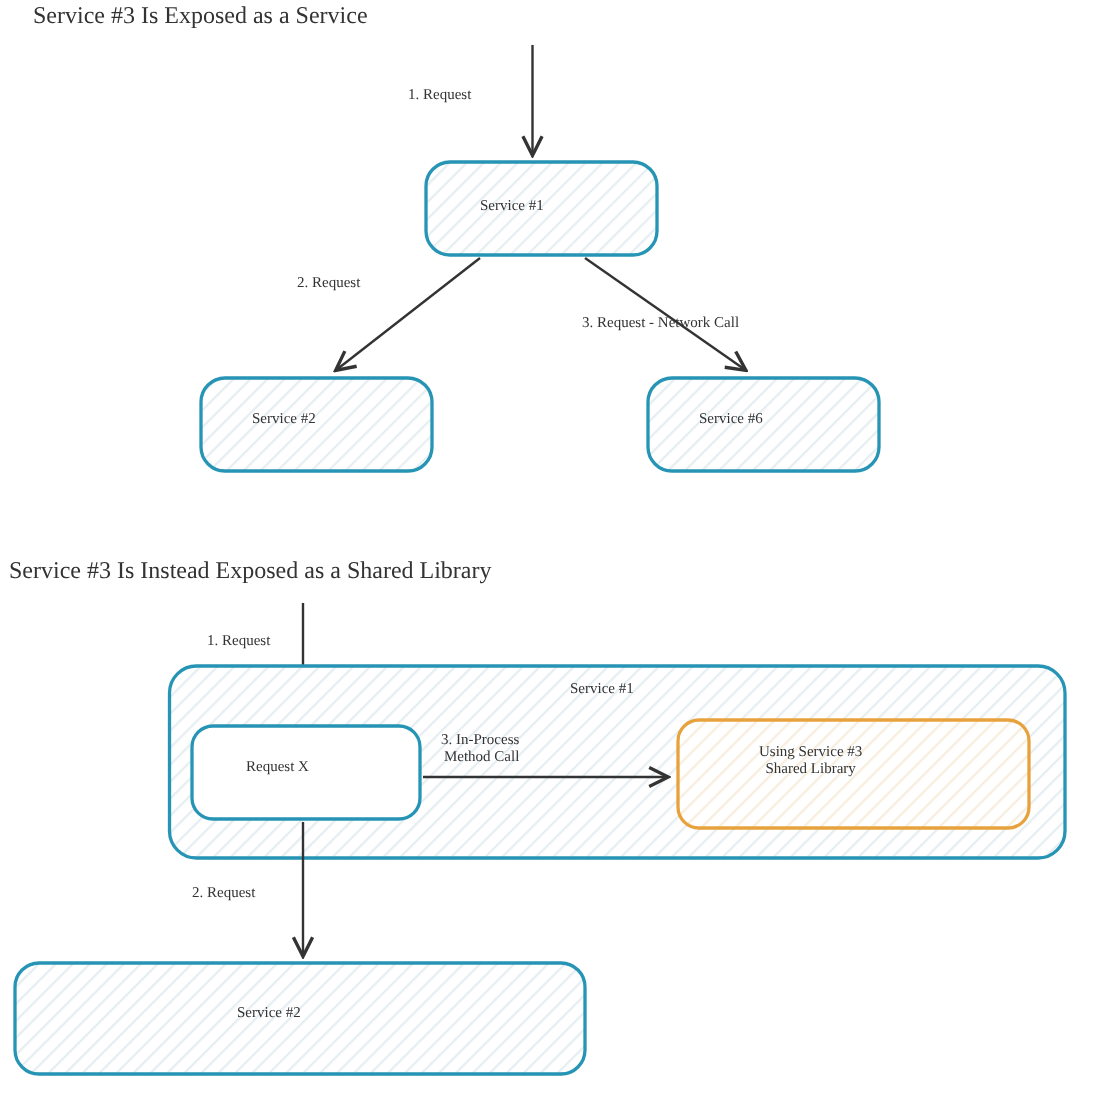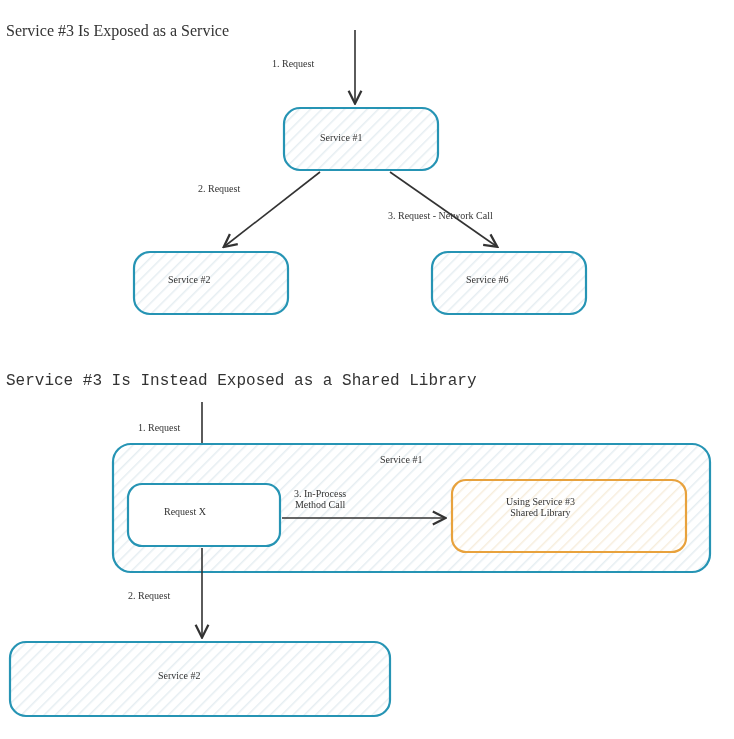--- a/index.html
+++ b/index.html
@@ -21,21 +21,21 @@
   }
   .label {
     position: absolute;
     font-size: 10px;
     text-align: center;
   }
 </style>
 </head>
 <body>
 
-<div class="title" style="left:6px; top:2px;margin-top:20px;">Service #3 Is Exposed as a Service</div>
+<div class="title" style="left:22px; top:2px;">Service #3 Is Exposed as a Service</div>
 
 <svg width="734" height="739" style="position:absolute; left:0; top:0;">
   <defs>
 
     <pattern id="hatchTeal" patternUnits="userSpaceOnUse" width="8" height="8" patternTransform="rotate(45)">
       <rect width="8" height="8" fill="#ffffff"></rect>
       <line x1="0" y1="0" x2="0" y2="8" stroke="#e6eef2" stroke-width="3"></line>
     </pattern>
     <pattern id="hatchOrange" patternUnits="userSpaceOnUse" width="8" height="8" patternTransform="rotate(45)">
       <rect width="8" height="8" fill="#ffffff"></rect>
@@ -104,29 +104,29 @@
 <div class="label" style="left:320px; top:132px;">Service #1</div>
 
 <div class="label" style="left:198px; top:183px;">2. Request</div>
 
 <div class="label" style="left:388px; top:210px;text-align:center;">3. Request - Network Call</div>
 
 <div class="label" style="left:168px; top:274px;">Service #2</div>
 
 <div class="label" style="left:466px; top:274px;">Service #6</div>
 
-<div class="title" style="left:6px; top:372px;font-family:Liberation Mono, monospace;">Service #3 Is Instead Exposed as a Shared Library</div>
+<div class="title" style="left:6px; top:372px;">Service #3 Is Instead Exposed as a Shared Library</div>
 
 <div class="label" style="left:138px; top:422px;">1. Request</div>
 
 <div class="label" style="left:380px; top:454px;">Service #1</div>
 
 <div class="label" style="left:164px; top:506px;">Request X</div>
 
-<div class="label" style="left:294px; top:488px; white-space:pre; text-align:center;">3. In-Process
+<div class="label" style="left:294px; top:488px; white-space:pre; text-align:right;">3. In-Process
 Method Call</div>
 
 <div class="label" style="left:506px; top:496px; white-space:pre; text-align:center;">Using Service #3
 Shared Library</div>
 
 <div class="label" style="left:128px; top:590px;">2. Request</div>
 
 <div class="label" style="left:158px; top:670px;">Service #2</div>
 
 </body></html>

